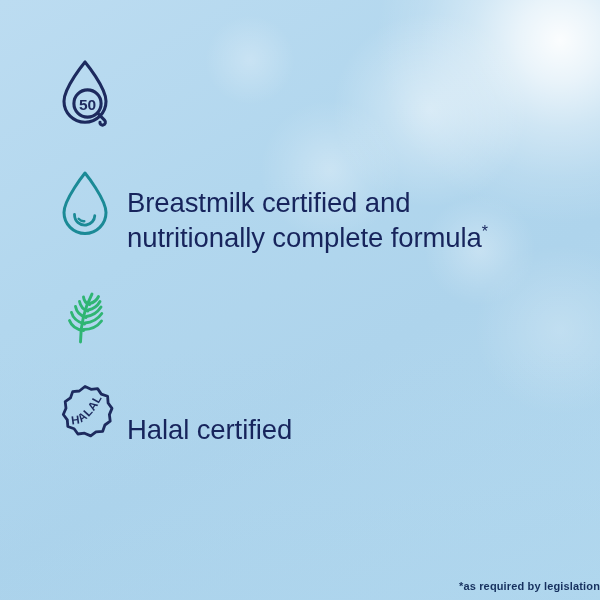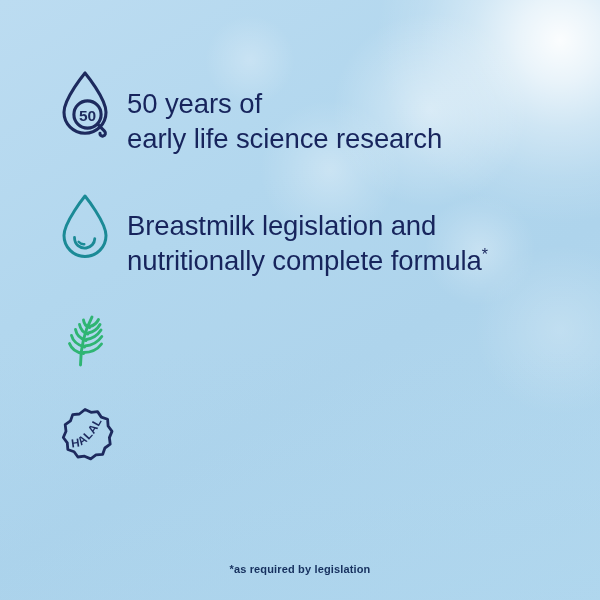--- a/index.html
+++ b/index.html
@@ -113,22 +113,22 @@
   .feature-text .fn {
     font-size: 16px;
     vertical-align: super;
     line-height: 0;
   }
 
   .footnote {
     position: absolute;
     left: 0;
     right: 0;
-    bottom: 25px;
-    text-align: center;
+    bottom: 8px;
+    text-align: right;
     color: #16305e;
     font-size: 11px;
     font-weight: bold;
     letter-spacing: 0.15px;
   }
 </style>
 </head>
 <body>
 
 <div id="poster">
@@ -146,36 +146,32 @@
 
     <div class="feature-row">
       <div class="feature-icon">
         <svg width="62" height="72" viewBox="0 0 62 72" fill="none" aria-hidden="true">
           <path d="M31 5 C31 5 10 30.5 10 44.2 C10 55.9 19.4 65.2 31 65.2 C42.6 65.2 52 55.9 52 44.2 C52 30.5 31 5 31 5 Z" stroke="#1d2a5e" stroke-width="3.1" stroke-linecap="round" stroke-linejoin="round"></path>
           <circle cx="33.5" cy="46.5" r="13.6" stroke="#1d2a5e" stroke-width="3.1" fill="none"></circle>
           <path d="M43.6 56.2 L50.5 63.2 C52.2 65.0 51.4 67.6 49.0 68.1 C47.2 68.4 45.7 67.0 46.0 65.3" stroke="#1d2a5e" stroke-width="3.1" stroke-linecap="round" fill="none"></path>
           <text x="33.5" y="52.6" text-anchor="middle" font-family="'Liberation Sans', sans-serif" font-size="15.5" font-weight="700" fill="#1d2a5e">50</text>
         </svg>
       </div>
-      <div class="feature-text">
-        <span>50 years of
-early life science research</span><span class="fn"></span>
-      </div>
     </div>
 
     <div class="feature-row">
       <div class="feature-icon">
         <svg width="58" height="68" viewBox="0 0 58 68" fill="none" aria-hidden="true">
           <path d="M29 4 C29 4 8 30 8 43.5 C8 55.2 17.4 64.5 29 64.5 C40.6 64.5 50 55.2 50 43.5 C50 30 29 4 29 4 Z" stroke="#1b8a96" stroke-width="3.0" stroke-linecap="round" stroke-linejoin="round"></path>
           <path d="M18.5 45.5 C18.5 52.4 24.0 56.8 30.2 56.0 C35.2 55.3 38.6 51.2 38.8 46.6" stroke="#1b8a96" stroke-width="2.8" stroke-linecap="round" fill="none"></path>
           <path d="M22.6 49.8 C24.2 51.6 26.3 52.4 28.3 52.2" stroke="#1b8a96" stroke-width="2.4" stroke-linecap="round" fill="none"></path>
         </svg>
       </div>
       <div class="feature-text">
-        <span>Breastmilk legislation and
+        <span>Breastmilk certified and
 nutritionally complete formula</span><span class="fn">*</span>
       </div>
     </div>
 
     <div class="feature-row">
       <div class="feature-icon">
         <svg width="58" height="64" viewBox="0 0 58 64" fill="none" aria-hidden="true">
           <g stroke="#2fb573" stroke-width="2.9" stroke-linecap="round" fill="none">
             <path d="M24.5 60 C24.5 48 26.5 30 36 12"></path>
             <path d="M27.5 48.5 C20 47.5 15.5 44 13.5 38.5"></path>
@@ -202,19 +198,22 @@
                    L30.5 51.2 L23.9 52.0 L20.1 46.7 L13.8 44.5 L13.3 37.8 L9.3 32.5
                    L12.0 26.3 L11.2 19.7 L16.5 15.9 L18.7 9.6 L25.3 9.0 Z" stroke="#1d2a5e" stroke-width="2.8" stroke-linejoin="round" fill="none"></path>
           <defs>
             <path id="halalArc" d="M15 39.5 C20 44.5 28 41 34 35.5 C40 30 44 23 46.5 18.5" fill="none"></path>
           </defs>
           <text font-family="'Liberation Sans', sans-serif" font-size="11.6" font-weight="700" fill="#1d2a5e" letter-spacing="0.7">
             <textPath href="#halalArc" startOffset="8%">HALAL</textPath>
           </text>
         </svg>
       </div>
+      <div class="feature-text">
+        <span>Halal certified</span><span class="fn"></span>
+      </div>
     </div>
 
   </div>
 
   <div class="footnote">*as required by legislation</div>
 
 </div>
 
 </body></html>

